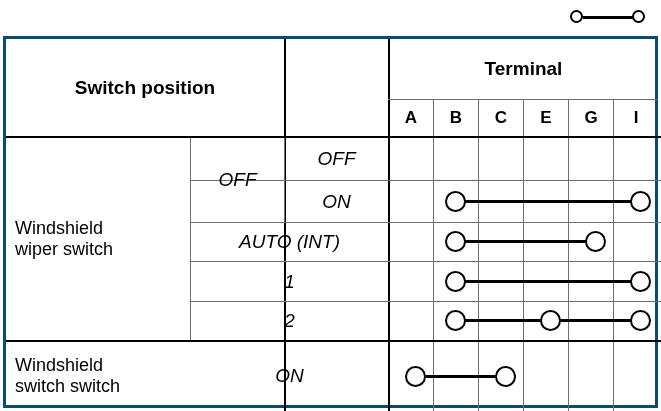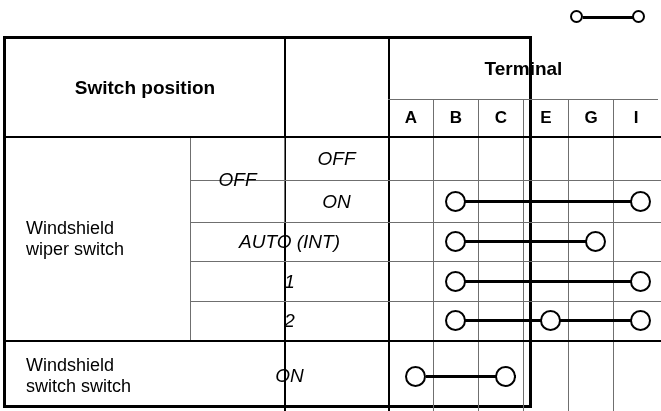--- a/index.html
+++ b/index.html
@@ -59,23 +59,23 @@
     font-size: 19px;
     line-height: 19px;
     letter-spacing: 0.1px;
   }
 
   
   #table-wrap {
     position: absolute;
     left: 3px;
     top: 36px;
-    width: 529px;
+    width: 655px;
     height: 372px;
-    border: 3px solid #000000;
+    border: 3px solid #0c4a6e;
     box-sizing: border-box;
     background: #fff;
   }
   .grid {
     position: absolute;
     left: 0; top: 0;
     width: 100%; height: 100%;
   }
   .vline, .hline {
     position: absolute;
@@ -89,21 +89,21 @@
 
   .cell {
     position: absolute;
     display: flex;
     box-sizing: border-box;
     overflow: hidden;
   }
   .cell .txt { display: block; }
 
   .c-center { align-items: center; justify-content: center; text-align: center; }
-  .c-left   { align-items: center; justify-content: flex-start; padding-left: 9px; margin-left: 11px; }
+  .c-left   { align-items: center; justify-content: flex-start; padding-left: 9px; }
 
   .hdr {
     font-weight: bold;
     font-size: 19px;
   }
   .hdr-term { font-weight: bold; font-size: 19px; }
   .hdr-letter { font-weight: bold; font-size: 17px; }
   .rowlabel { font-size: 18px; line-height: 21px; }
   .mistlabel { font-size: 19px; font-style: italic; }
 

